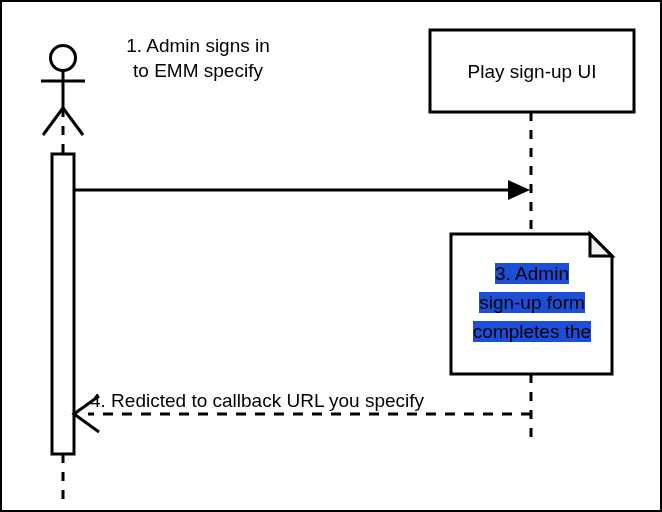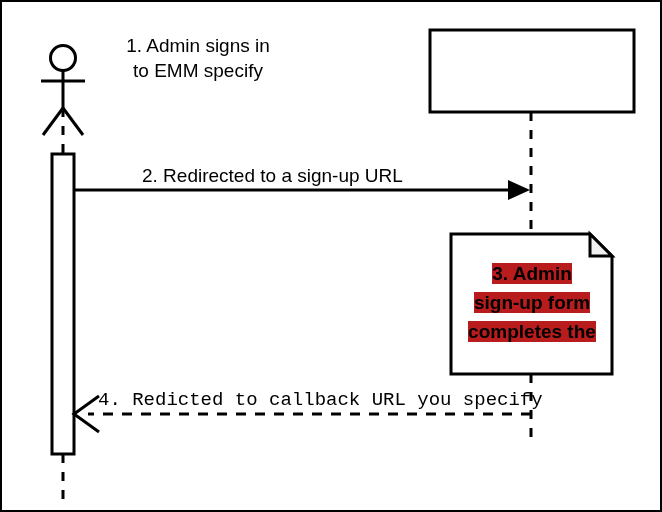--- a/index.html
+++ b/index.html
@@ -46,35 +46,33 @@
     top: 57px;
     width: 200px;
     text-align: center;
   }
   #label-msg2 {
     left: 140px;
     top: 161px;
     text-align: left;
   }
   #label-msg4 {
-    left: 96px;
+    left: 88px;
     top: 386px;
     text-align: center;
-    font-family: Liberation Mono, monospace;
   }
   #note-text {
     left: 452px;
     top: 257px;
     width: 156px;
     text-align: center;
     line-height: 29px;
   }
   #note-text span {
-    background: #b91c1c;
-    font-weight: bold;
+    background: #1d4ed8;
   }
 </style>
 </head>
 <body>
 
 <div id="canvas">
 
   <svg id="diagram-svg" viewBox="0 0 662 512" xmlns="http://www.w3.org/2000/svg">
 
     <g>
@@ -112,22 +110,22 @@
       <polyline points="97,394 72,412 97,430" fill="none" stroke="#000000" stroke-width="3" stroke-linecap="butt" stroke-linejoin="miter"></polyline>
     </g>
 
   </svg>
 
   <div class="lbl" id="label-actor-step1">
     <div>1. Admin signs in</div>
     <div>to EMM specify</div>
   </div>
 
+  <div class="lbl" id="label-play-box">Play sign-up UI</div>
 
-  <div class="lbl" id="label-msg2">2. Redirected to a sign-up URL</div>
 
   <div class="lbl" id="label-msg4">4. Redicted to callback URL you specify</div>
 
   <div class="lbl" id="note-text">
     <div><span>3. Admin</span></div>
     <div><span>sign-up form</span></div>
     <div><span>completes the</span></div>
   </div>
 
 </div>

